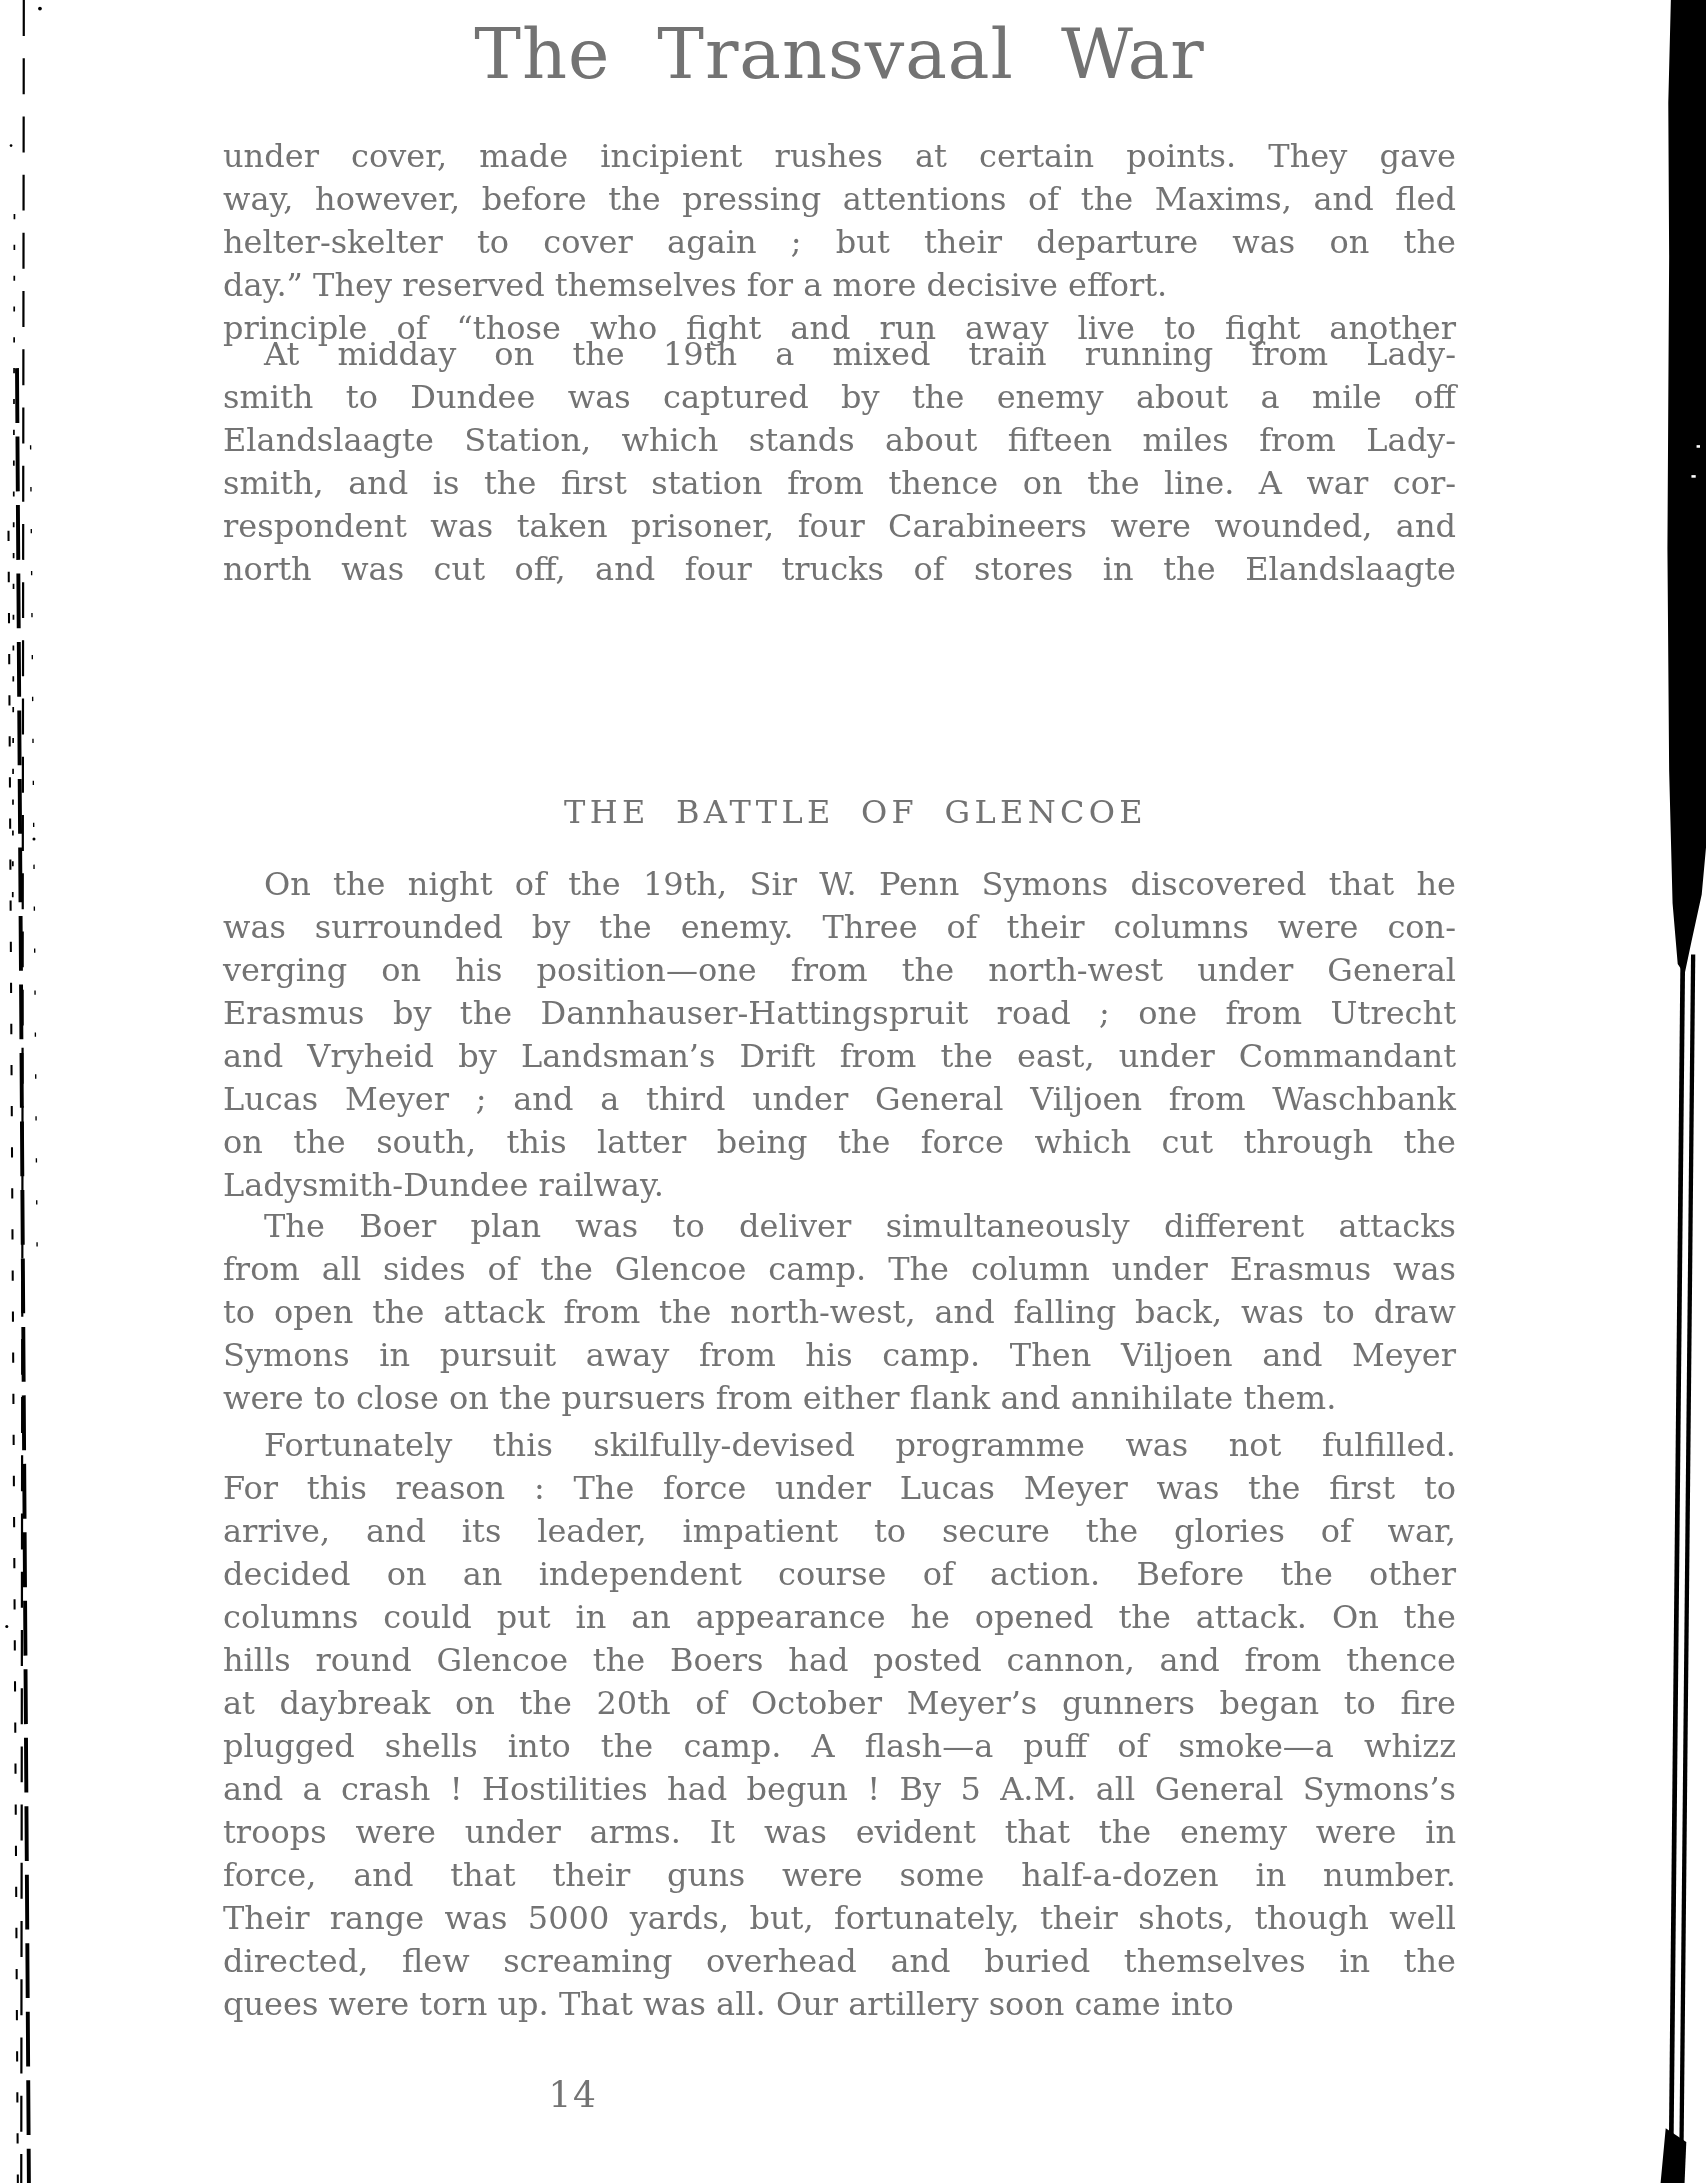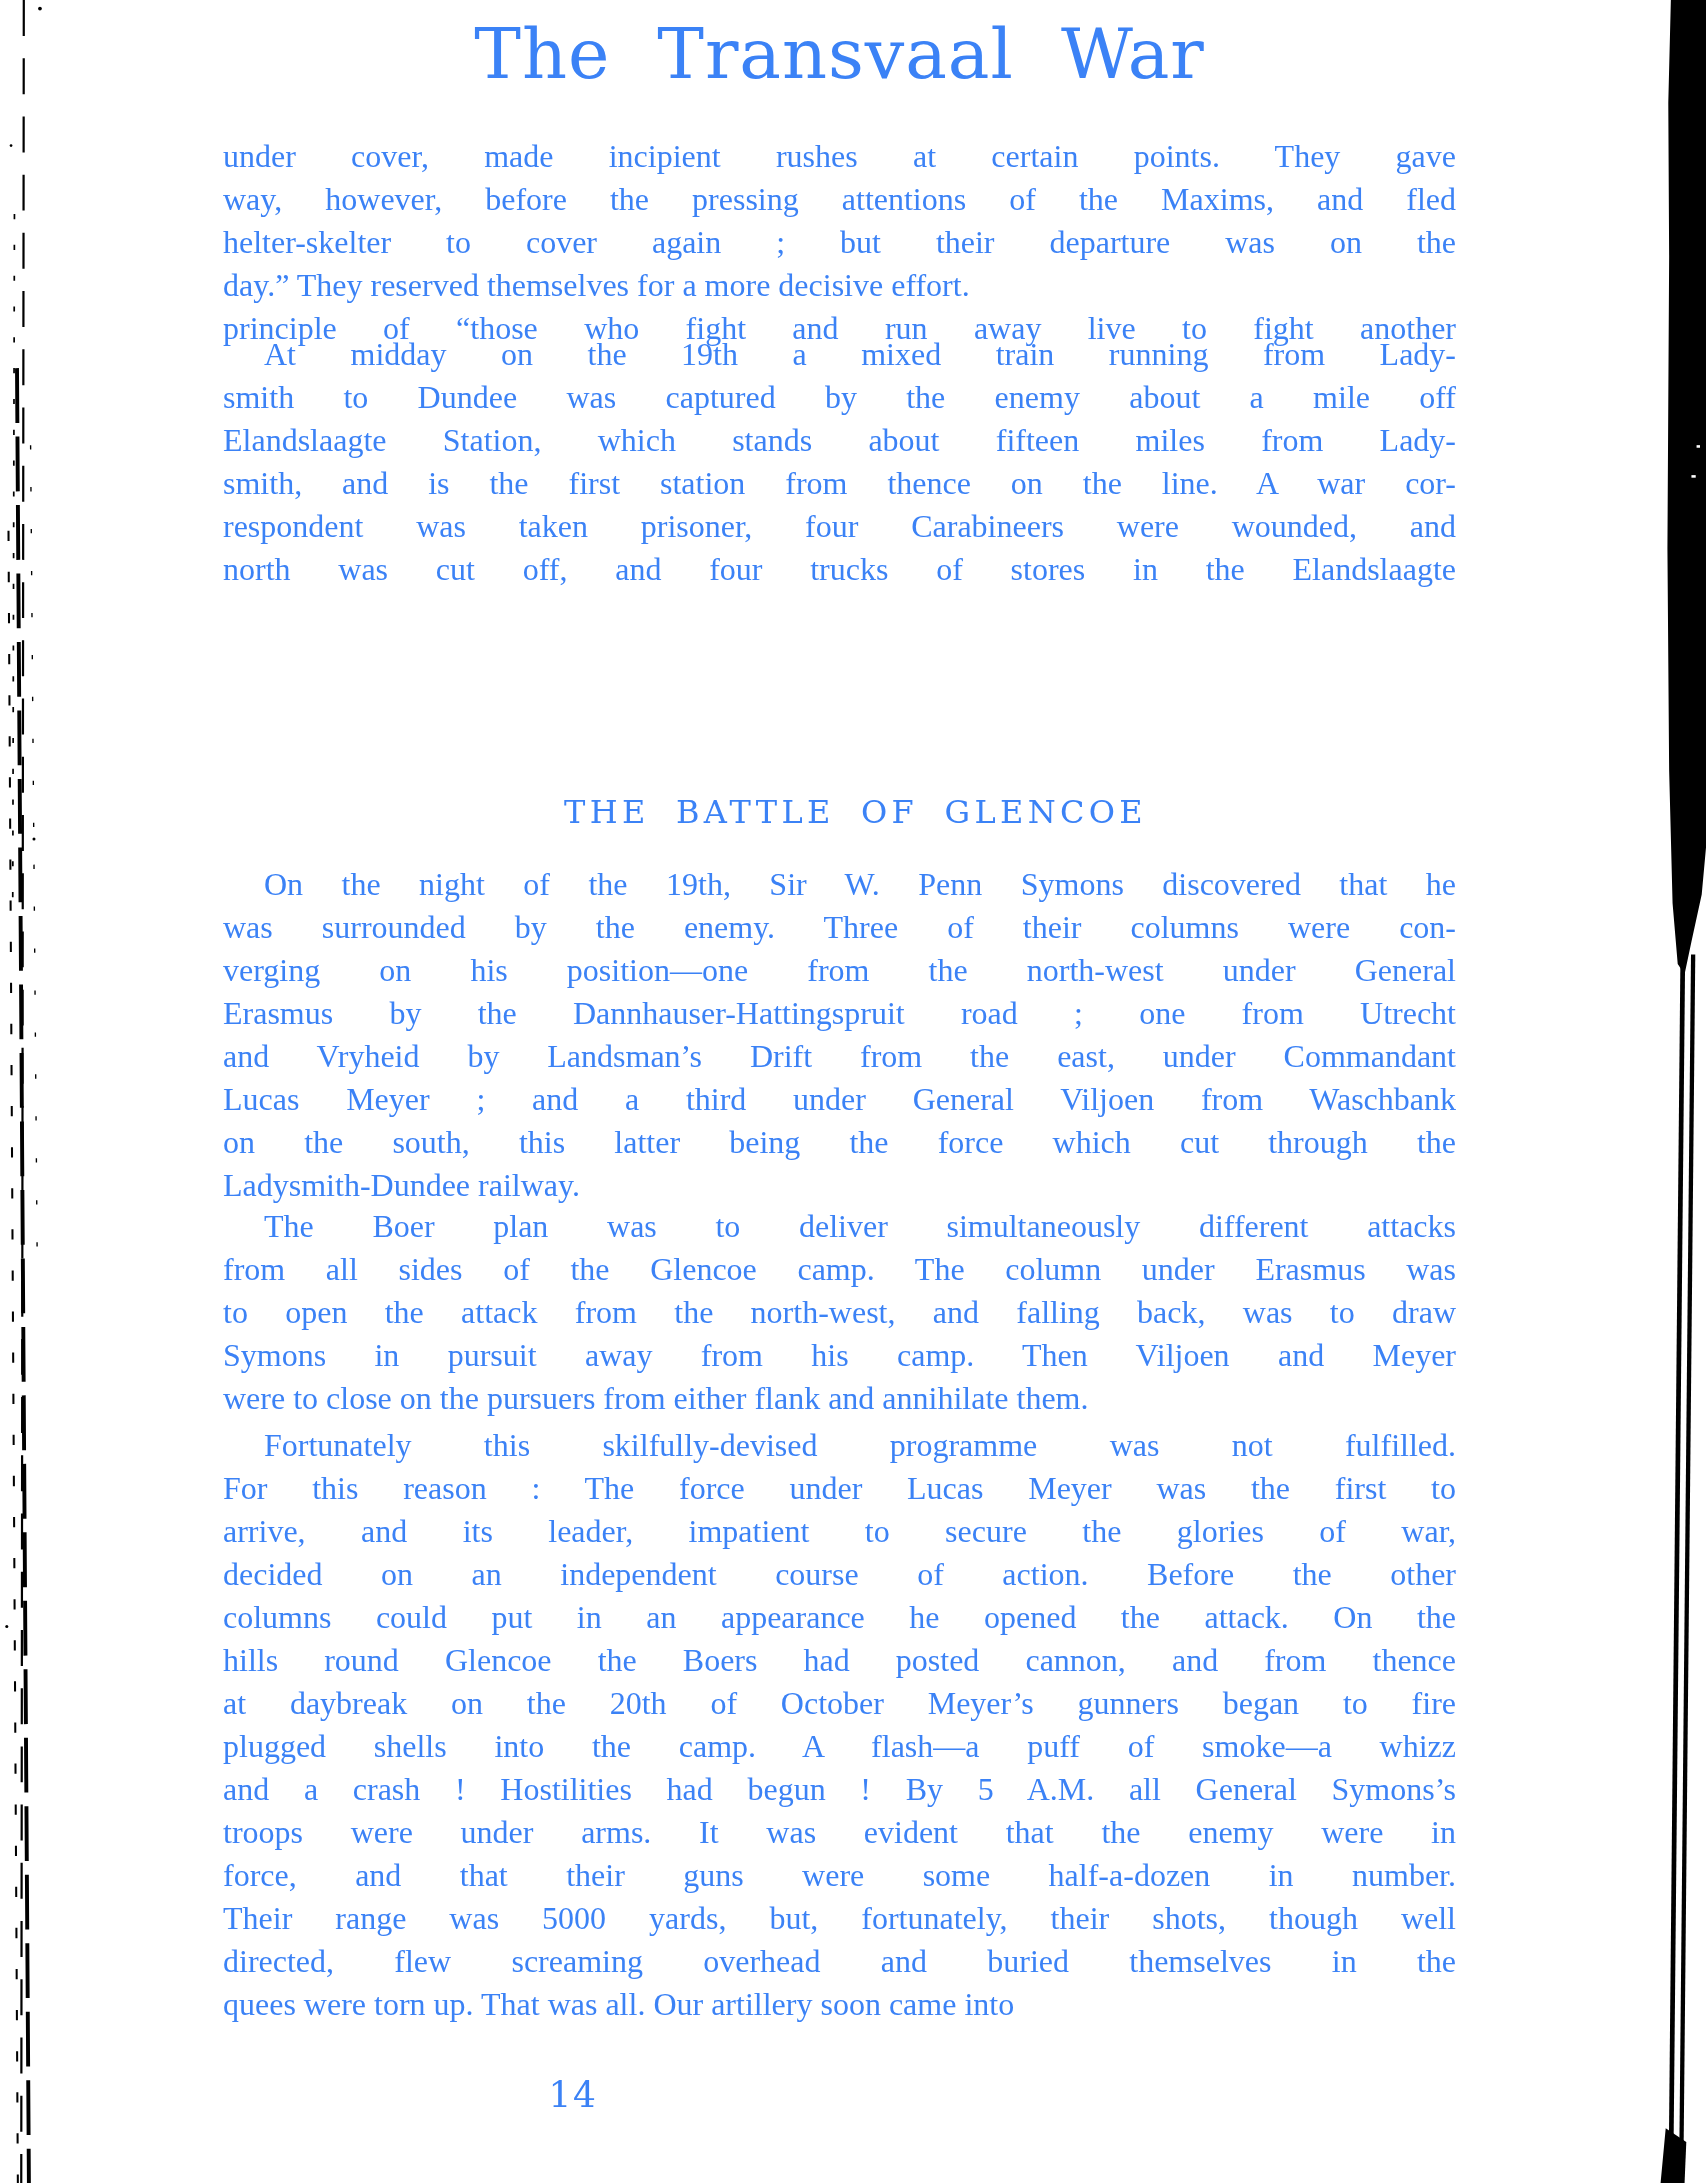--- a/index.html
+++ b/index.html
@@ -2,36 +2,36 @@
 <html style="font-size:13.7px"><head>
 <meta charset="utf-8">
 <style>
   html,body { margin:0; padding:0; background:#fff; }
   .page {
     position:relative;
     width:1706px; height:2183px;
     background:#ffffff;
     overflow:hidden;
     font-family:"DejaVu Serif", serif;
-    color:#3b82f6;
+    color:#737373;
   }
   .title {
     position:absolute;
     top:6.8px; left:223px; width:1233px;
     margin:0;
     font-size:70px; line-height:94px;
     font-weight:normal;
     text-align:center;
     word-spacing:24px;
     letter-spacing:0.9px;
     white-space:nowrap;
   }
   .para {
     position:absolute;
-    left:223px; width:1233px;font-family:Liberation Serif, serif;
+    left:223px; width:1233px;
   }
   .tline {
     font-size:32px;
     line-height:43px;
     height:43px;
     text-align:justify;
     text-align-last:justify;
   }
   .tline.last {
     text-align:left;

